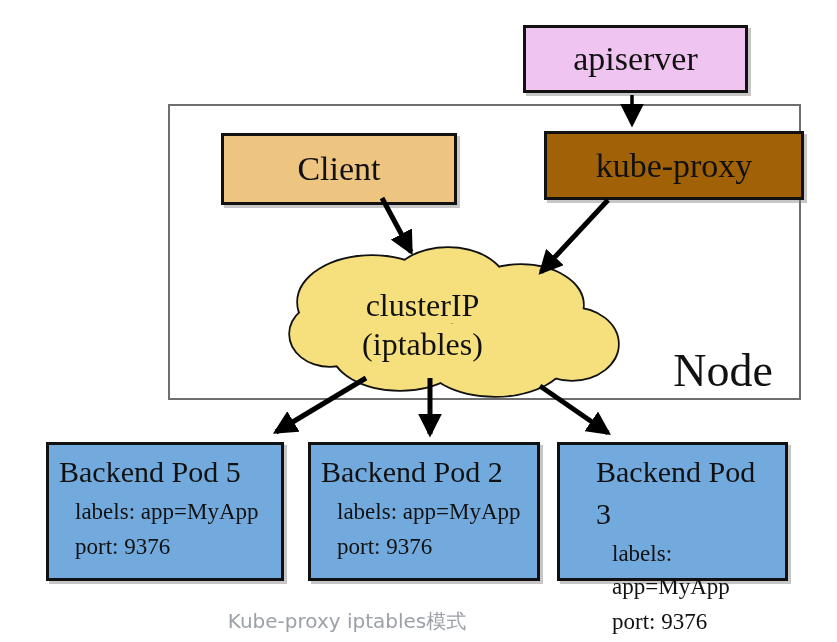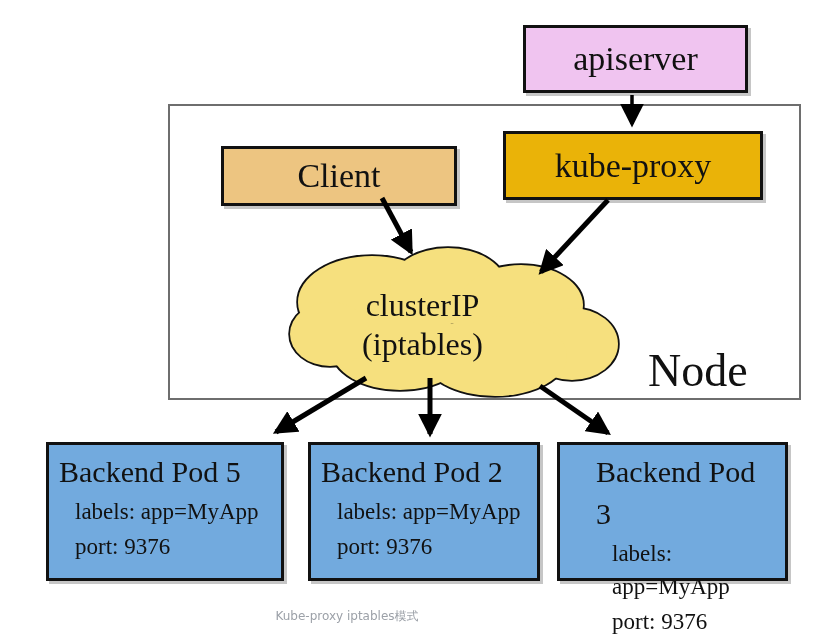--- a/index.html
+++ b/index.html
@@ -21,76 +21,76 @@
   .box{
     position:absolute;
     display:flex;align-items:center;justify-content:center;
     border:3px solid #111111;
     box-sizing:border-box;
     font-size:34px;color:#111111;
     box-shadow:3px 3px 0 rgba(128,128,128,0.45);
     z-index:1;
   }
   .box.apiserver{left:523px;top:25px;width:225px;height:68px;}
-  .box.client{left:221px;top:146px;width:236px;height:60px;}
+  .box.client{left:221px;top:133px;width:236px;height:72px;}
   .box.kubeproxy{left:503px;top:131px;width:260px;height:69px;}
   .pod{
     position:absolute;top:442px;height:139px;
     border:3px solid #111111;
     box-sizing:border-box;
     padding:6px 10px 0 10px;
     color:#111111;
     box-shadow:3px 3px 0 rgba(128,128,128,0.45);
     z-index:1;
   }
   .pod.p1{left:46px;width:238px;}
   .pod.p2{left:308px;width:232px;}
   .pod.p3{left:557px;width:231px;}
   .pod .pod-title{font-size:30px;line-height:42px;margin:0;}
   .pod .pod-line{font-size:23px;line-height:33px;margin:2px 0 0 16px;}
   .node-label{
     position:absolute;left:648px;top:344px;width:150px;
-    font-size:46px;color:#111111;z-index:1;
+    text-align:center;font-size:46px;color:#111111;z-index:1;
   }
   .cloud-text{
     position:absolute;left:325px;top:286px;width:195px;
     text-align:center;font-size:32px;line-height:39px;color:#111111;
     z-index:3;
   }
   svg.overlay{
     position:absolute;left:0;top:0;width:837px;height:642px;
     z-index:2;pointer-events:none;
   }
   .cloud-outline{stroke:#111111;stroke-width:3.5;}
   .cloud-body{stroke:none;}
   .arrow{stroke:#000000;stroke-width:5;}
   .arrow.thin{stroke-width:3.5;}
   .caption{
     position:absolute;left:0;top:608px;width:694px;
     text-align:center;
     font-family:"DejaVu Sans","Liberation Sans",sans-serif;
-    font-size:12px;
+    font-size:20px;
   }
 </style>
 </head>
 <body>
 
 <div class="canvas">
 
   <div class="node-rect"></div>
 
   <div class="box apiserver" style="background-color: rgb(240, 196, 240);">
     <span>apiserver</span>
   </div>
 
   <div class="box client" style="background-color: rgb(237, 197, 129);">
     <span>Client</span>
   </div>
 
-  <div class="box kubeproxy" style="background-color: #eab308;">
+  <div class="box kubeproxy" style="background-color: #a16207; margin-left: 41px;">
     <span>kube-proxy</span>
   </div>
 
   <div class="node-label">Node</div>
 
   <svg class="overlay" viewBox="0 0 837 642" xmlns="http://www.w3.org/2000/svg">
     <defs>
       <marker id="ah" viewBox="0 0 10 10" refX="8.5" refY="5" markerWidth="24" markerHeight="24" markerUnits="userSpaceOnUse" orient="auto">
         <path d="M0,0 L10,5 L0,10 Z" fill="#000000"></path>
       </marker>

